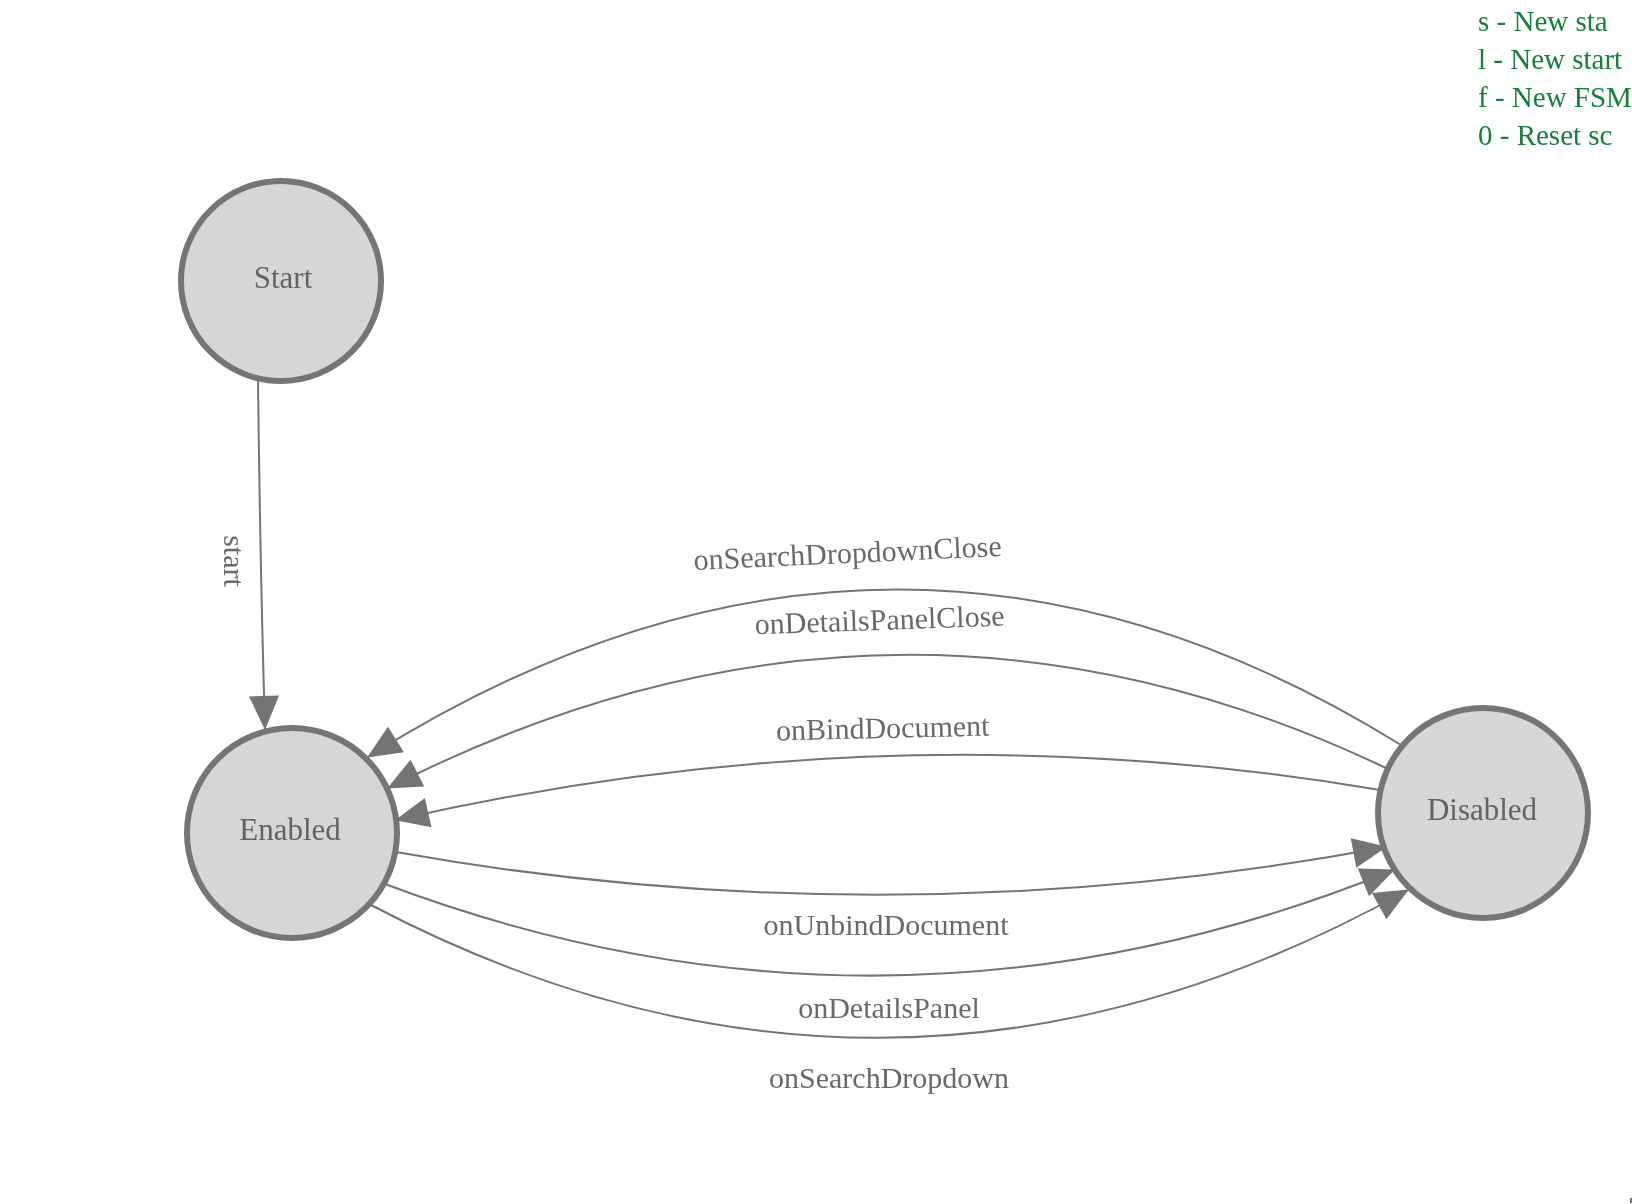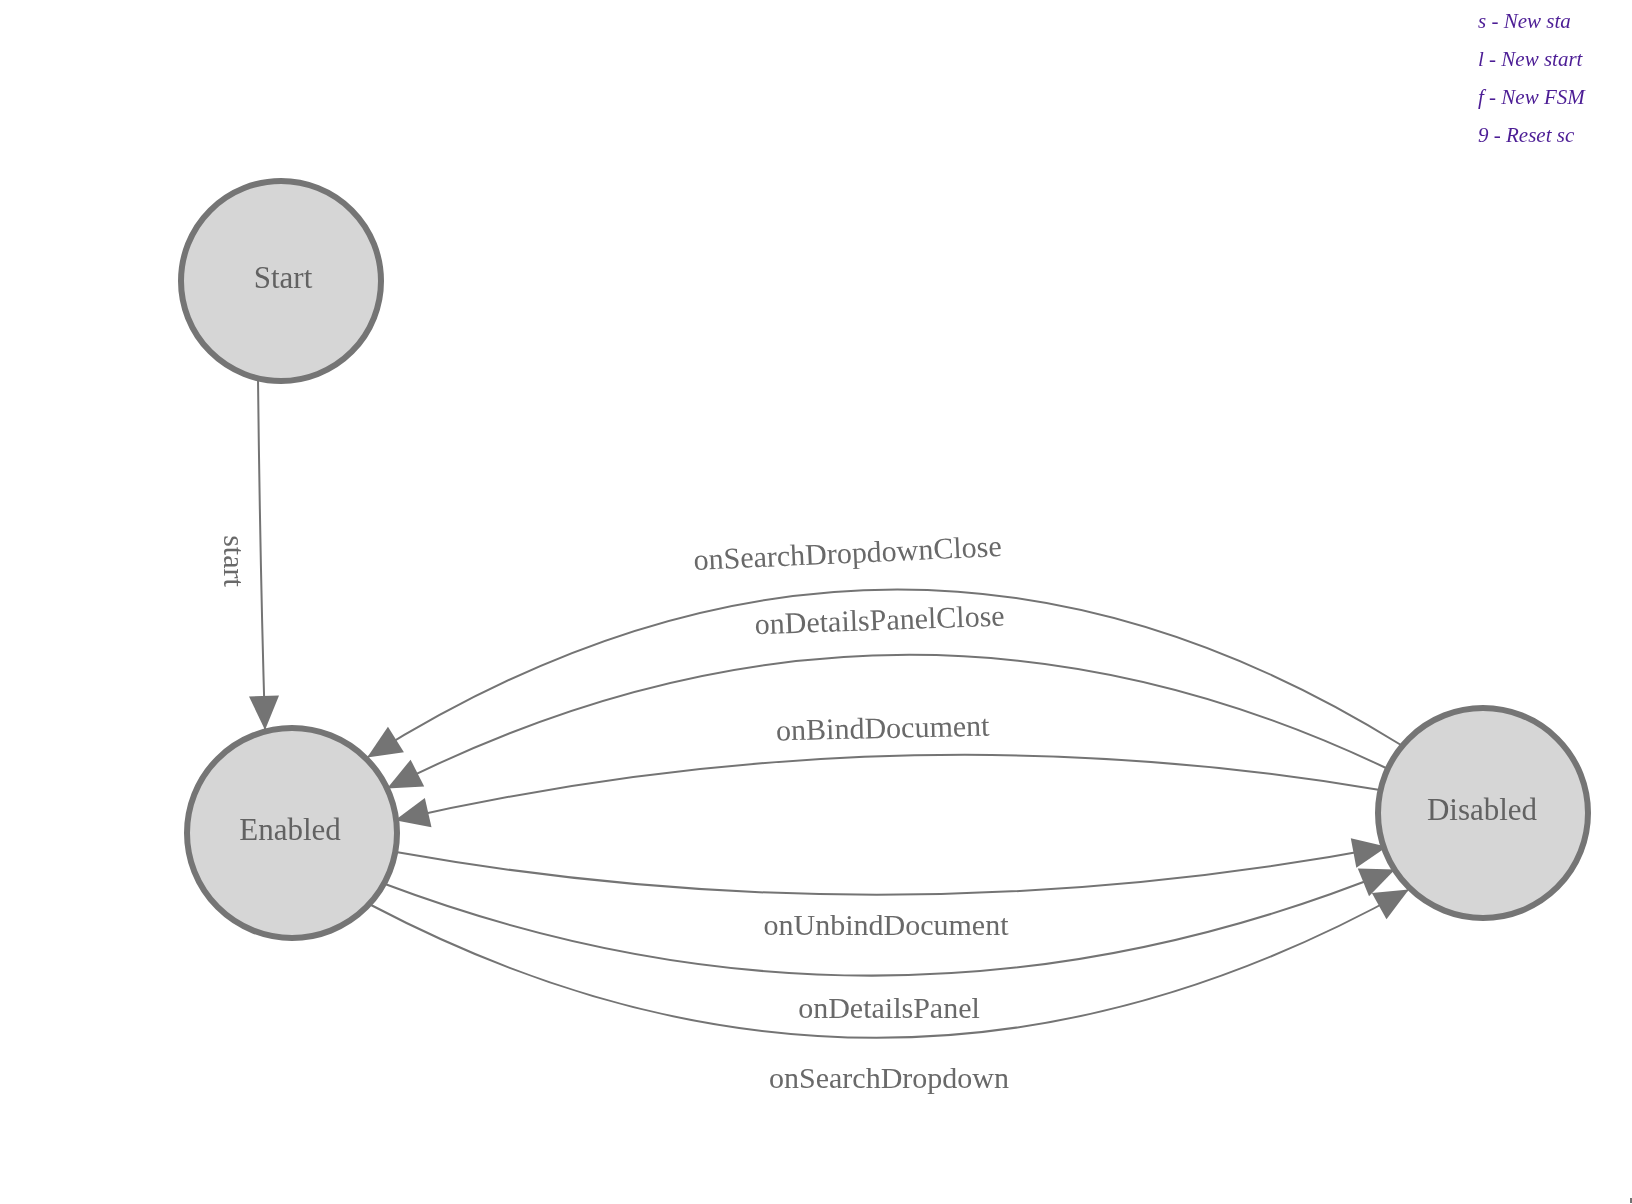--- a/index.html
+++ b/index.html
@@ -41,25 +41,24 @@
   .edge-label {
     fill: #696969;
     font-family: "Liberation Serif", serif;
     font-size: 30px;
     text-anchor: middle;
   }
   .legend {
     position: absolute;
     left: 1478px;
     top: 2px;
-    font-size: 21px;
+    font-size: 29px;
     line-height: 38px;
-    color: #4c1d95;
+    color: #15803d;
     white-space: nowrap;
-    font-style: italic;
   }
   .corner { fill: #737373; }
 </style>
 </head>
 <body>
 
 <div class="canvas-wrap">
   <svg width="1632" height="1204" viewBox="0 0 1632 1204">
     <defs>
       <marker id="arrow" markerUnits="userSpaceOnUse" markerWidth="40" markerHeight="34" refX="33" refY="15" orient="auto" style="overflow:visible">
@@ -95,14 +94,14 @@
       <rect class="corner" x="1628" y="1172" width="3" height="30"></rect>
       <rect class="corner" x="1602" y="1198" width="30" height="5"></rect>
     </g>
   </svg>
 </div>
 
 <div class="legend">
   <div>s - New sta</div>
   <div>l - New start</div>
   <div>f - New FSM</div>
-  <div>9 - Reset sc</div>
+  <div>0 - Reset sc</div>
 </div>
 
 </body></html>

